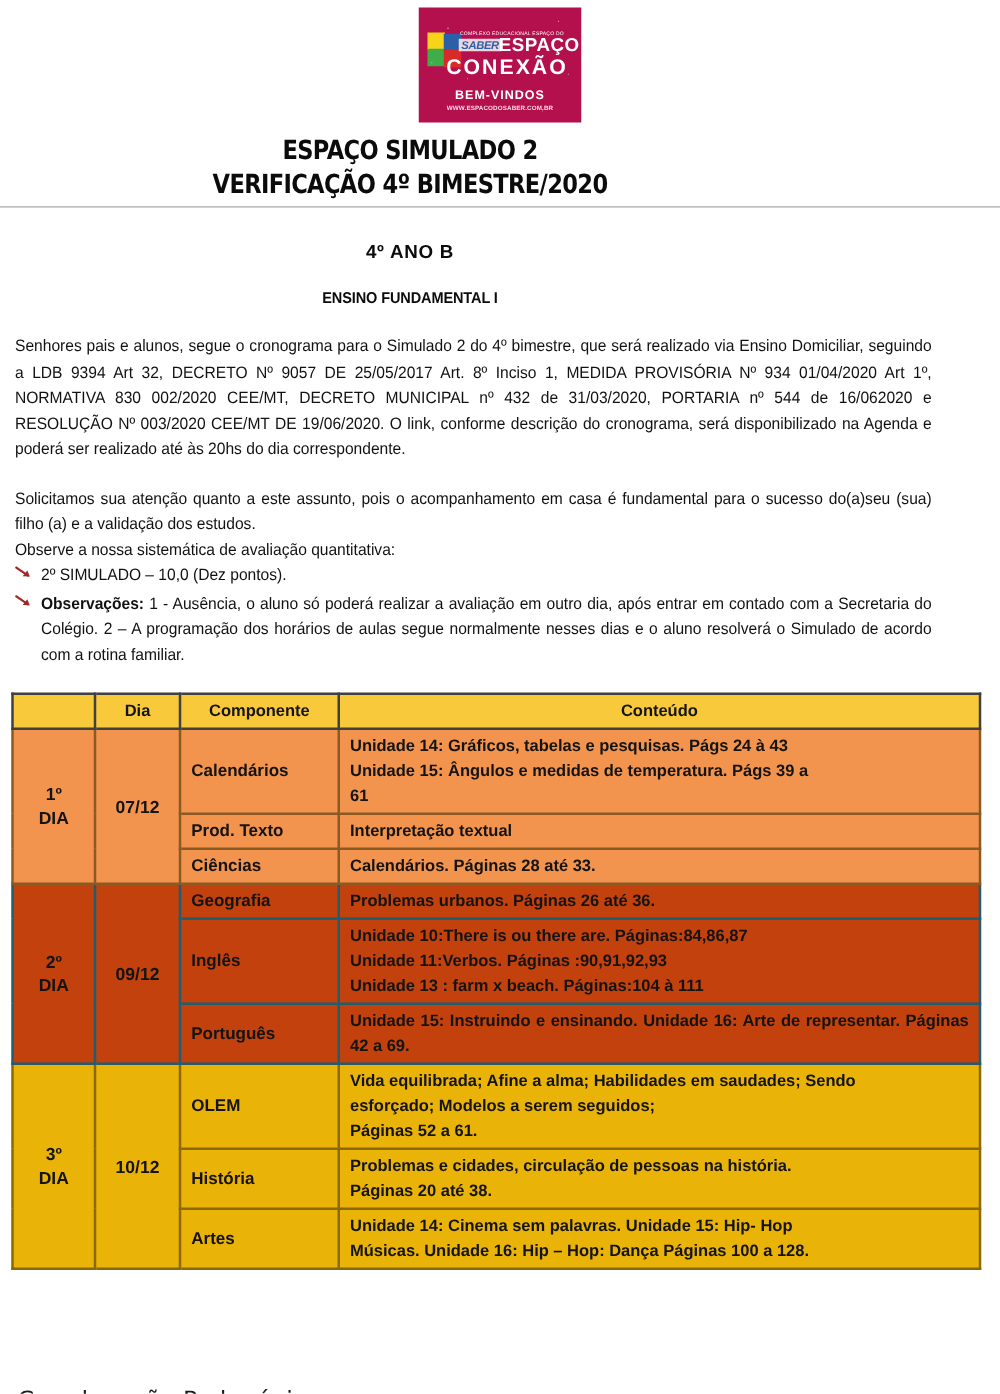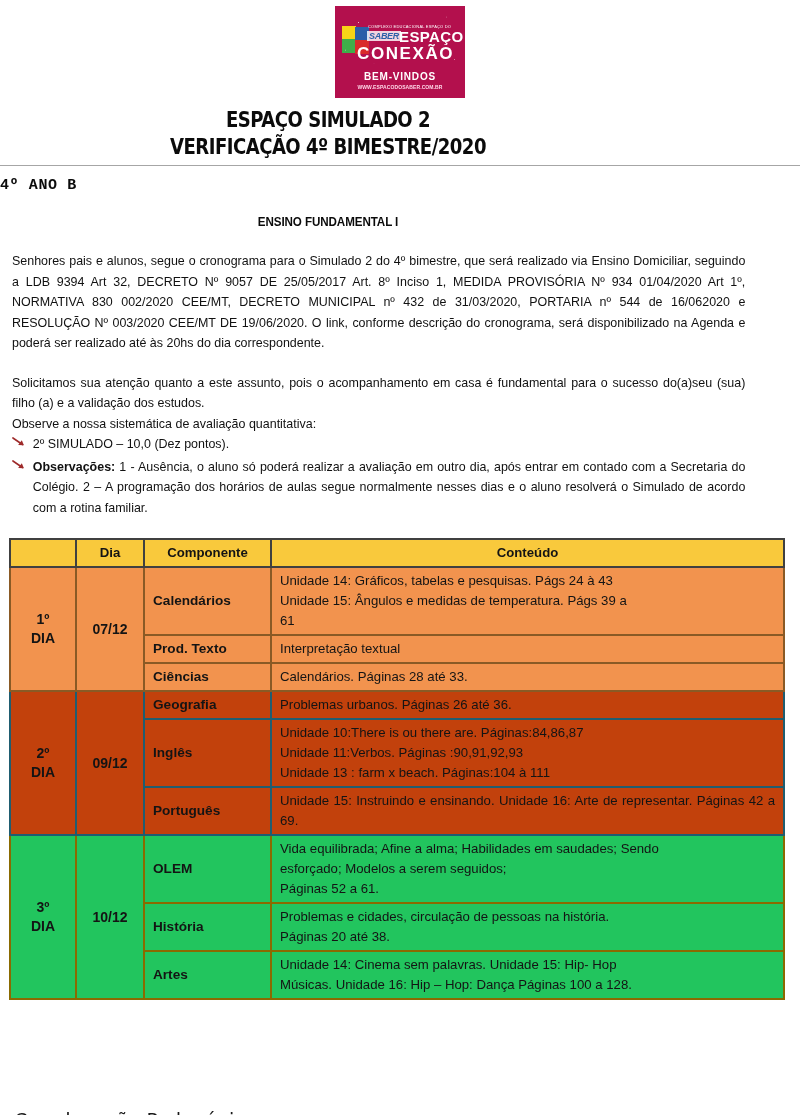--- a/index.html
+++ b/index.html
@@ -125,25 +125,26 @@
     line-height: 27px;
     transform: scaleX(0.86);
   }
   .hr-rule {
     border: none;
     border-top: 1px solid #a6a6a6;
     margin: 4px 0 0 0;
     width: 800px;
   }
   .title-ano {
-    font-family: Liberation Mono, monospace;
+    text-align: center;
+    font-family: Liberation Sans, sans-serif;
     font-weight: bold;
     font-size: 15px;
     letter-spacing: .6px;
-    margin-top: 11px;
+    margin-top: 27px;
     color: #0b0b0b;
   }
   .title-ensino {
     text-align: center;
     font-family: "Liberation Sans", sans-serif;
     font-weight: bold;
     font-size: 12.5px;
     letter-spacing: -0.1px;
     margin-top: 21px;
     color: #0b0b0b;
@@ -219,26 +220,26 @@
     font-weight: bold;
     font-size: 14px;
     line-height: 19px;
   }
   td.compcell {
     font-weight: bold;
     font-size: 13.6px;
     text-align: left;
     padding-left: 8px;
   }
-  td.contcell { text-align: left; padding-left: 8px; padding-right: 8px; }
+  td.contcell { text-align: left; padding-left: 8px; padding-right: 8px; font-weight: bold; }
   td.contcell.justified { text-align: justify; }
 
   tr.band-orange td { background: #f2934e; border-color: #8a5a25; }
   tr.band-teal   td { background: #c2410c; border-color: #1f5d70; }
-  tr.band-gold   td { background: #22c55e; border-color: #8a6a00; }
+  tr.band-gold   td { background: #eab308; border-color: #8a6a00; }
 
   .cell-line { display: block; }
 
   
   .footer {
     position: absolute;
     left: 14px;
     top: 1082px;
     font-family: "DejaVu Sans", sans-serif;
     font-size: 19px;

